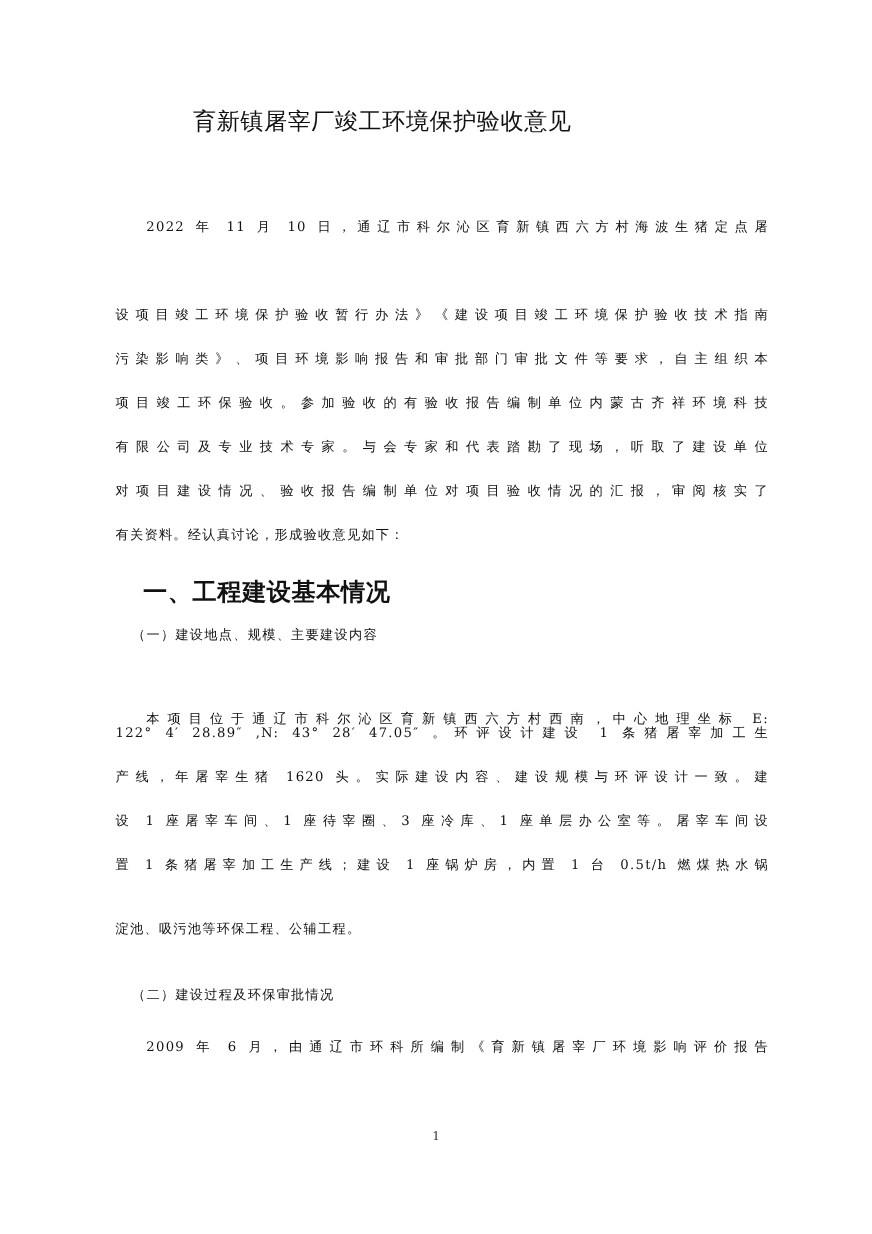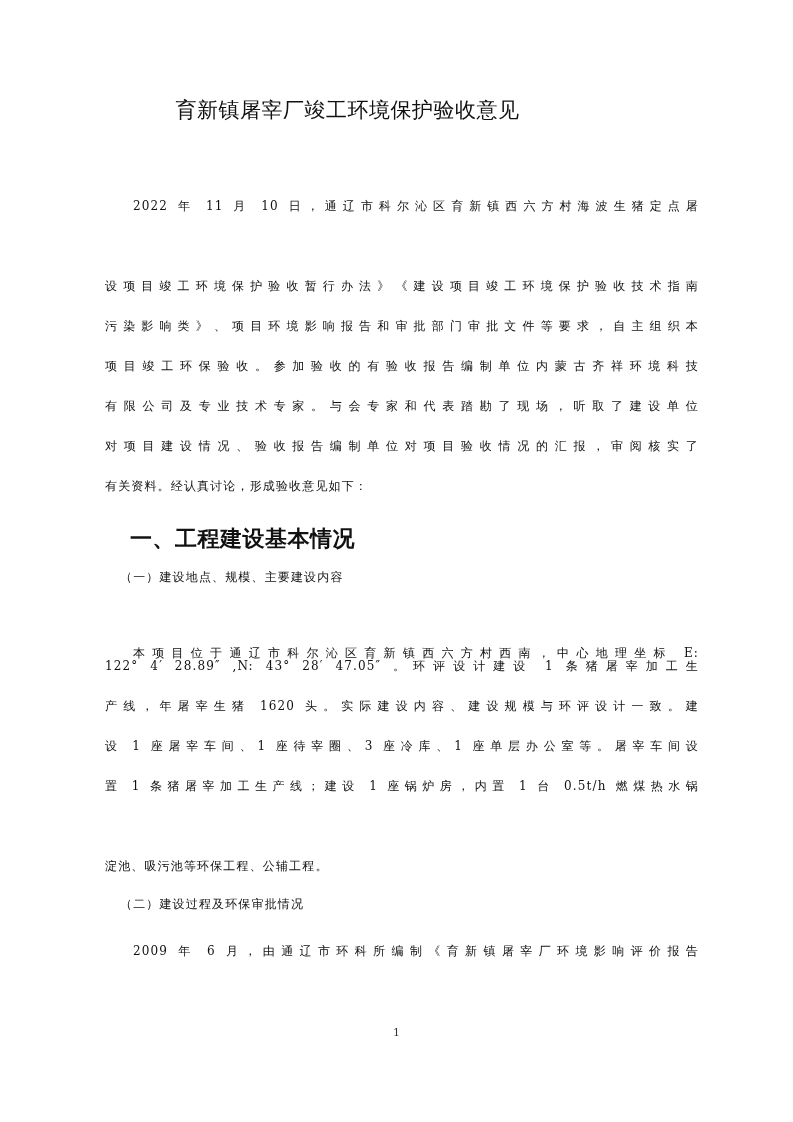--- a/index.html
+++ b/index.html
@@ -85,21 +85,21 @@
 
   <div class="line heading-bold" style="top:528px; left:130px;">一、工程建设基本情况</div>
 
   <div class="line sub" style="top:566px;">（一）建设地点、规模、主要建设内容</div>
 
   <div class="line indent justify" style="top:642px;">本项目位于通辽市科尔沁区育新镇西六方村西南，中心地理坐标 E:</div>
   <div class="line justify" style="top:655px;">122° 4′ 28.89″ ,N: 43° 28′ 47.05″ 。环评设计建设 1 条猪屠宰加工生</div>
   <div class="line justify" style="top:695px;">产线，年屠宰生猪 1620 头。实际建设内容、建设规模与环评设计一致。建</div>
   <div class="line justify" style="top:735px;">设 1 座屠宰车间、1 座待宰圈、3 座冷库、1 座单层办公室等。屠宰车间设</div>
   <div class="line justify" style="top:775px;">置 1 条猪屠宰加工生产线；建设 1 座锅炉房，内置 1 台 0.5t/h 燃煤热水锅</div>
-  <div class="line" style="top:855px;">淀池、吸污池等环保工程、公辅工程。</div>
+  <div class="line" style="top:833px;">淀池、吸污池等环保工程、公辅工程。</div>
 
   <div class="line sub" style="top:893px;">（二）建设过程及环保审批情况</div>
 
   <div class="line indent justify" style="top:940px;">2009 年 6 月，由通辽市环科所编制《育新镇屠宰厂环境影响评价报告</div>
 
   <div class="page-number">1</div>
 
 </div>
 
 </body></html>

